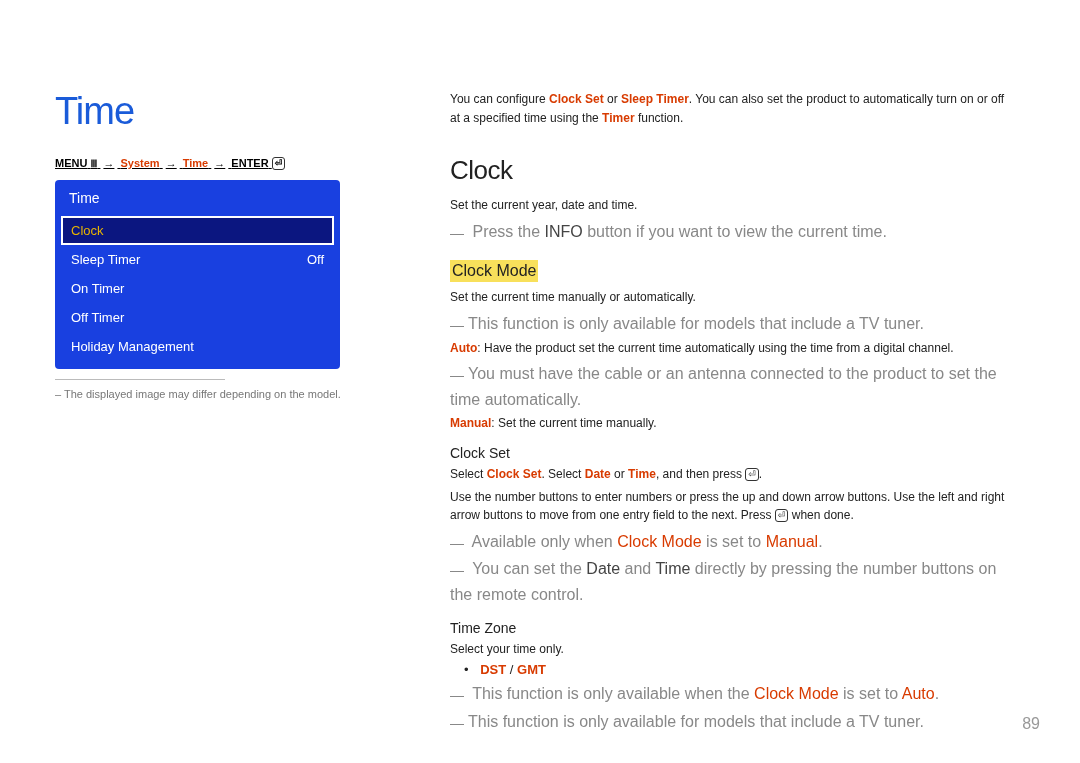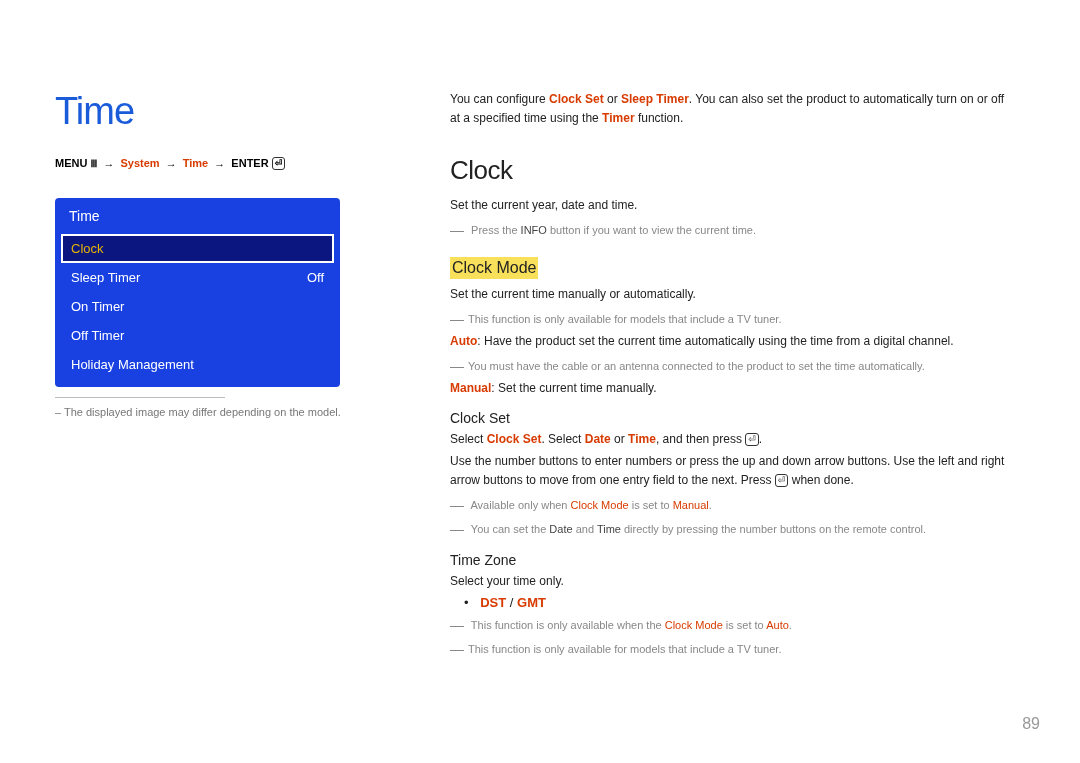--- a/index.html
+++ b/index.html
@@ -28,21 +28,22 @@
     font-size: 38px;
     font-weight: 400;
     color: #1a5bd9;
     margin-bottom: 24px;
     letter-spacing: -1px;
   }
   .breadcrumb {
     font-size: 11px;
     font-weight: bold;
     color: #000;
-    margin-bottom: 28px;
+    margin-bottom: 10px;
+    text-decoration: underline;
   }
   .breadcrumb .red { color: #d83b01; font-weight: bold; }
   .breadcrumb .arrow { margin: 0 3px; }
   .breadcrumb .menu-icon { font-size: 10px; vertical-align: baseline; }
   .menu-card {
     background: #1940e0;
     border-radius: 4px;
     color: #fff;
     padding-bottom: 8px;
     margin-bottom: 10px;
@@ -104,21 +105,21 @@
     background: #f8e05b;
     padding: 2px 2px;
   }
   h4.subsub-h {
     font-size: 14px;
     font-weight: 400;
     margin-top: 12px;
     margin-bottom: 4px;
   }
   .dash-note {
-    font-size: 11px;
+    font-size: 16px;
     color: #888;
     line-height: 1.6;
     margin-bottom: 2px;
   }
   .dash-note::before {
     content: "―";
     margin-right: 4px;
     color: #888;
     font-size: 14px;
     vertical-align: -1px;

